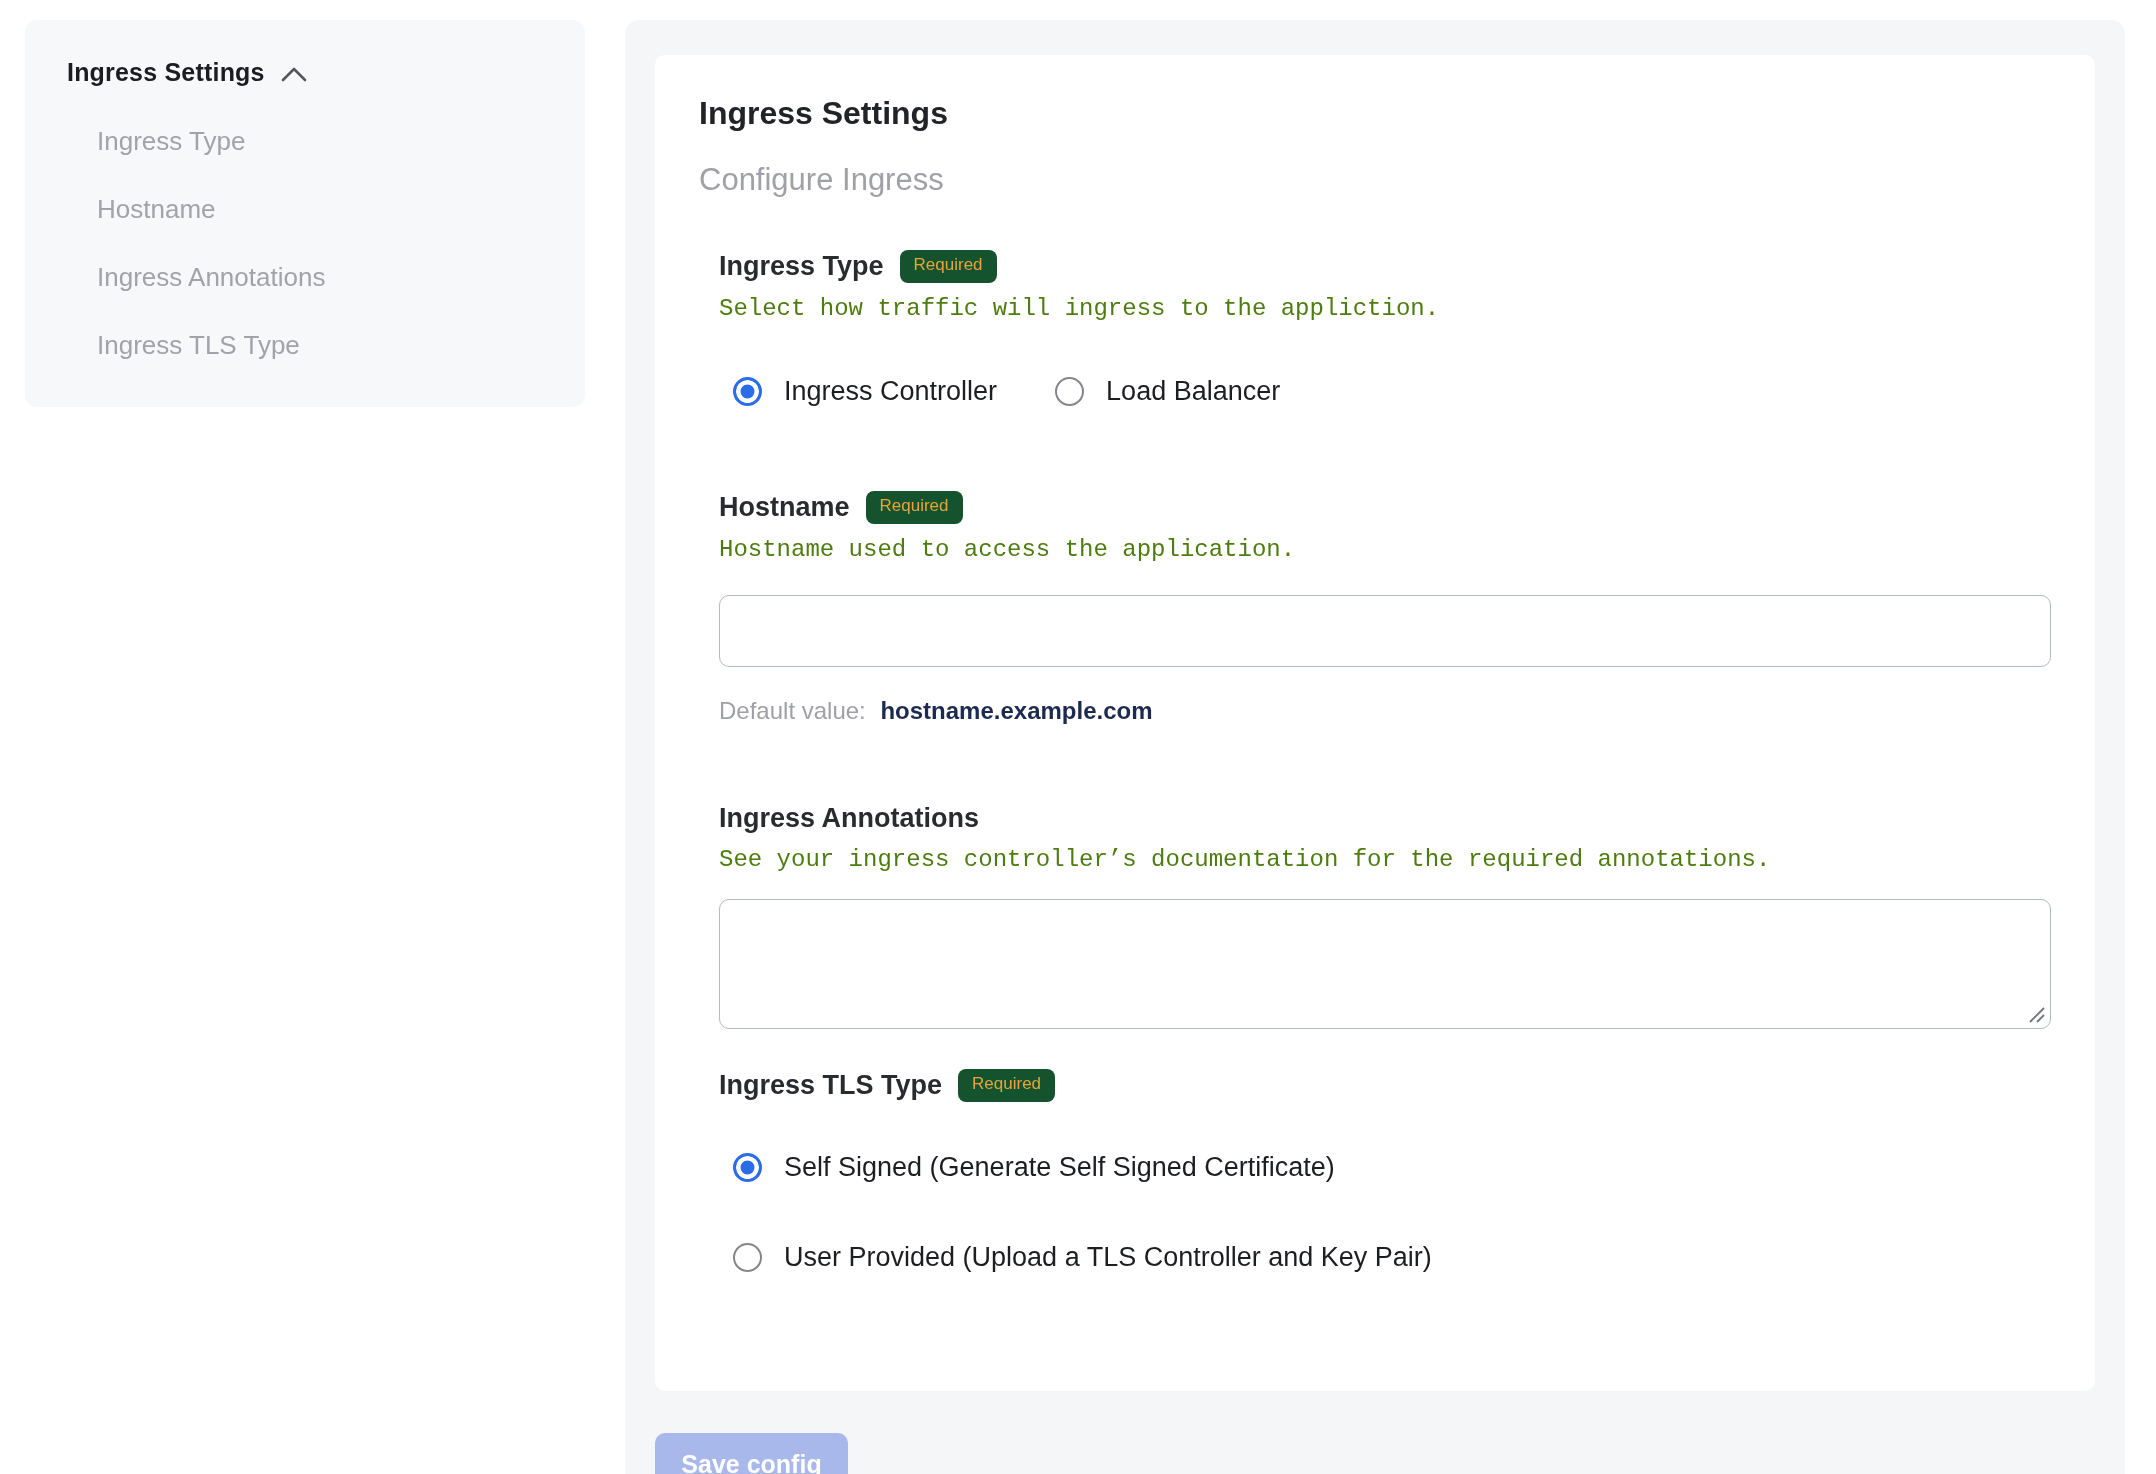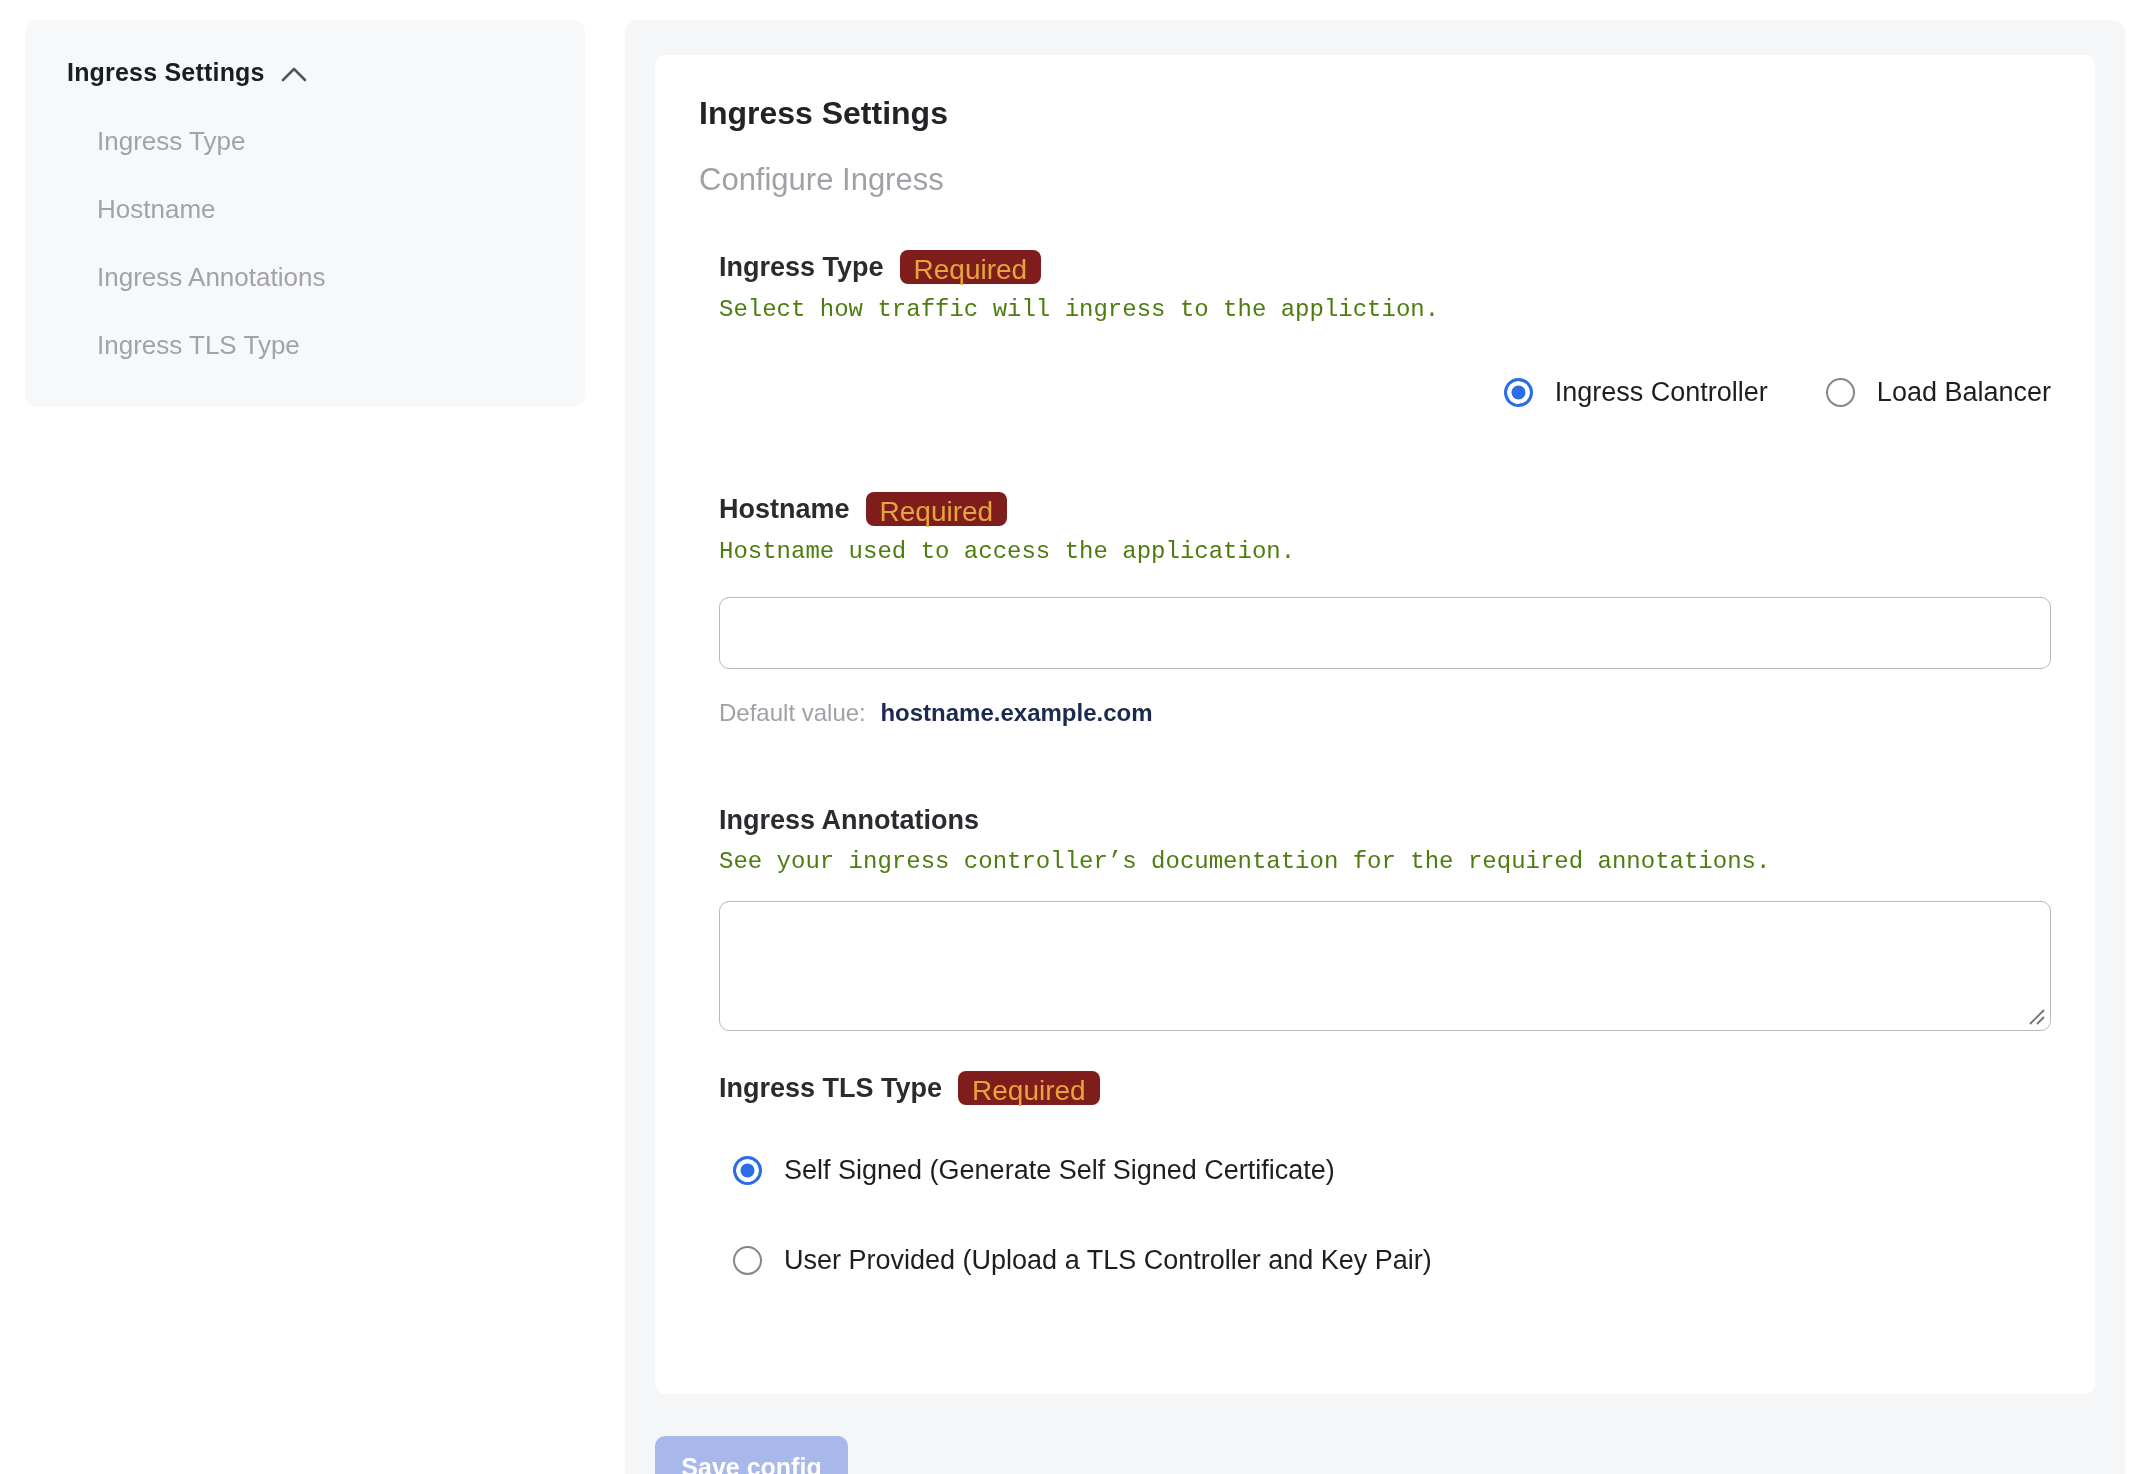--- a/index.html
+++ b/index.html
@@ -38,26 +38,26 @@
 
   .sections { margin-left:20px; }
   .section-ingress-type { margin-top:52px; }
   .section-hostname { margin-top:84px; }
   .section-annotations { margin-top:78px; }
   .section-tls { margin-top:40px; }
 
   .field-label-row { display:flex; align-items:center; gap:16px; }
   .field-label { font-size:27px; font-weight:600; color:#2a2b2f; }
   .badge {
-    background:#7f1d1d; color:#e5a43c; font-size:28px; font-weight:400;
-    padding:6px 14px 0 14px; border-radius:8px; line-height:1;
+    background:#14532d; color:#e5a43c; font-size:17px; font-weight:400;
+    padding:6px 14px 10px 14px; border-radius:8px; line-height:1;
   }
   .field-desc { margin-top:12px; font-size:24px; color:#4d7c0f;font-family:Liberation Mono, monospace; }
 
-  .radio-row-inline { display:flex; align-items:center; gap:58px; margin:54px 0 0 14px;justify-content:flex-end; }
+  .radio-row-inline { display:flex; align-items:center; gap:58px; margin:54px 0 0 14px; }
   .radio-stack { display:flex; flex-direction:column; gap:59px; margin:50px 0 0 14px; }
   .radio-option { display:flex; align-items:center; gap:22px; cursor:pointer; }
   .radio {
     width:29px; height:29px; border-radius:50%;
     border:2px solid #85868c; background:#ffffff; flex:none;
   }
   .radio.selected {
     border:3px solid #2b6de6; background:#2b6de6;
     box-shadow: inset 0 0 0 4.5px #ffffff;
   }

